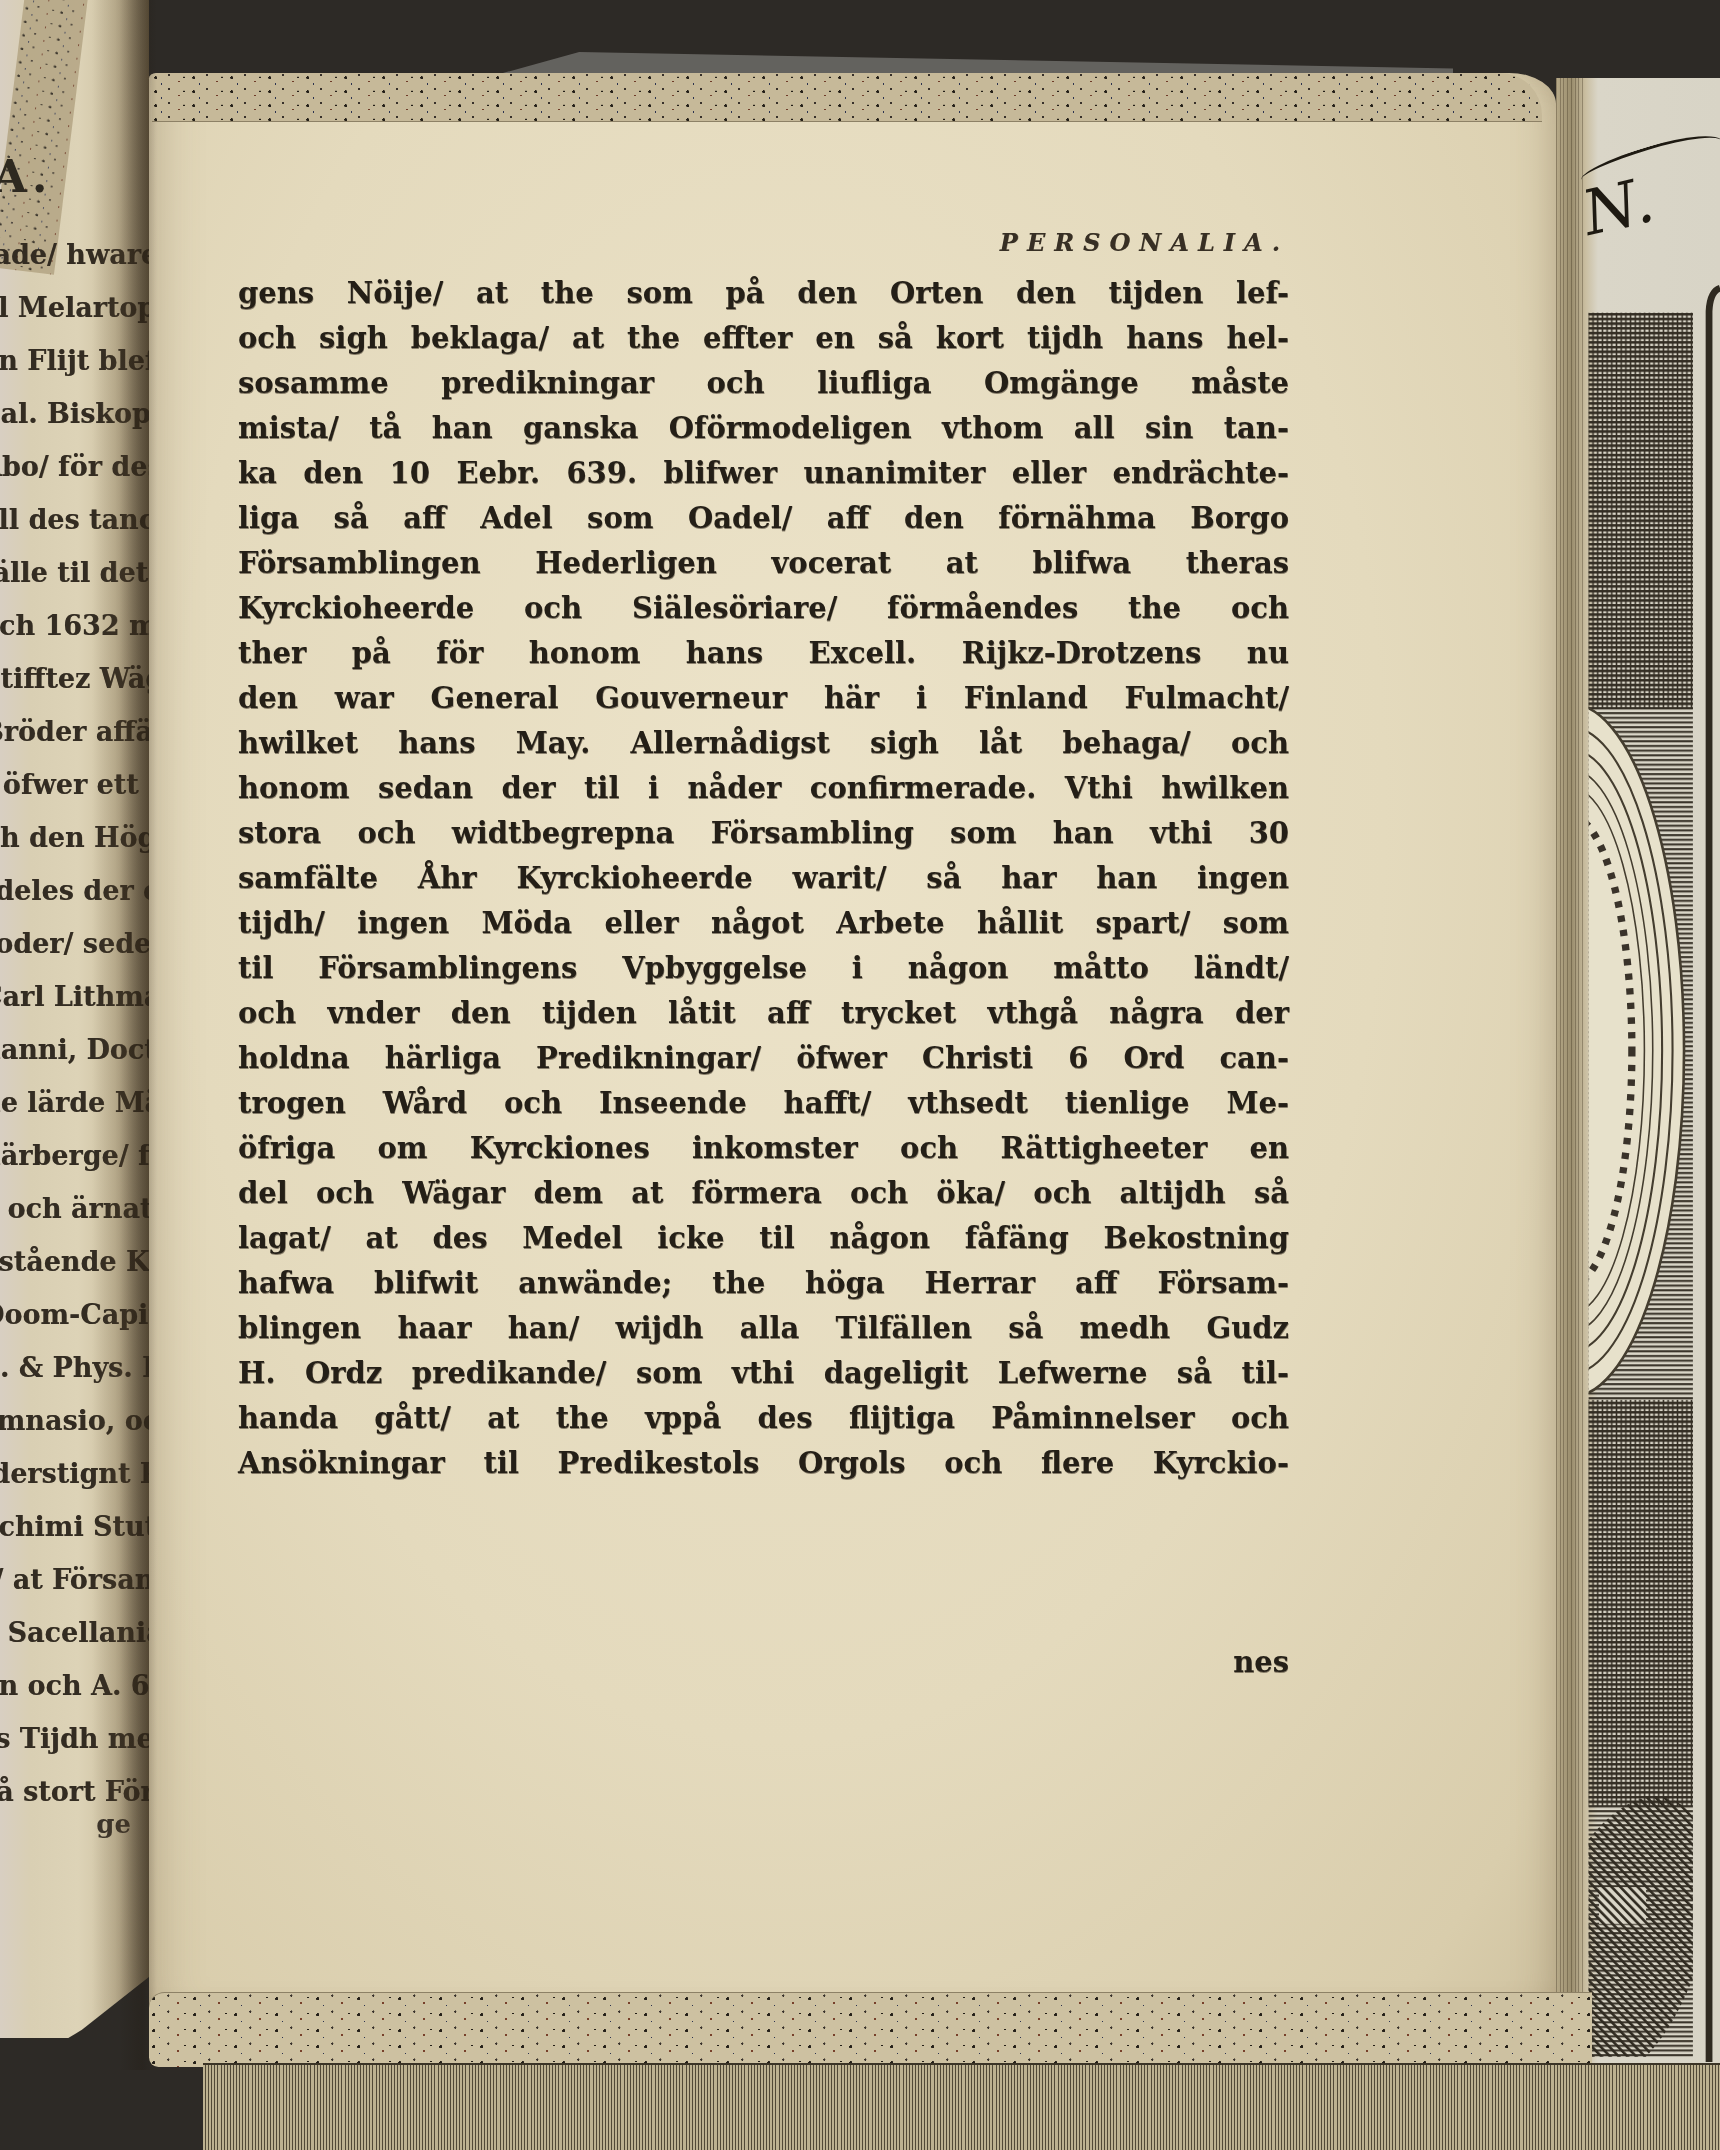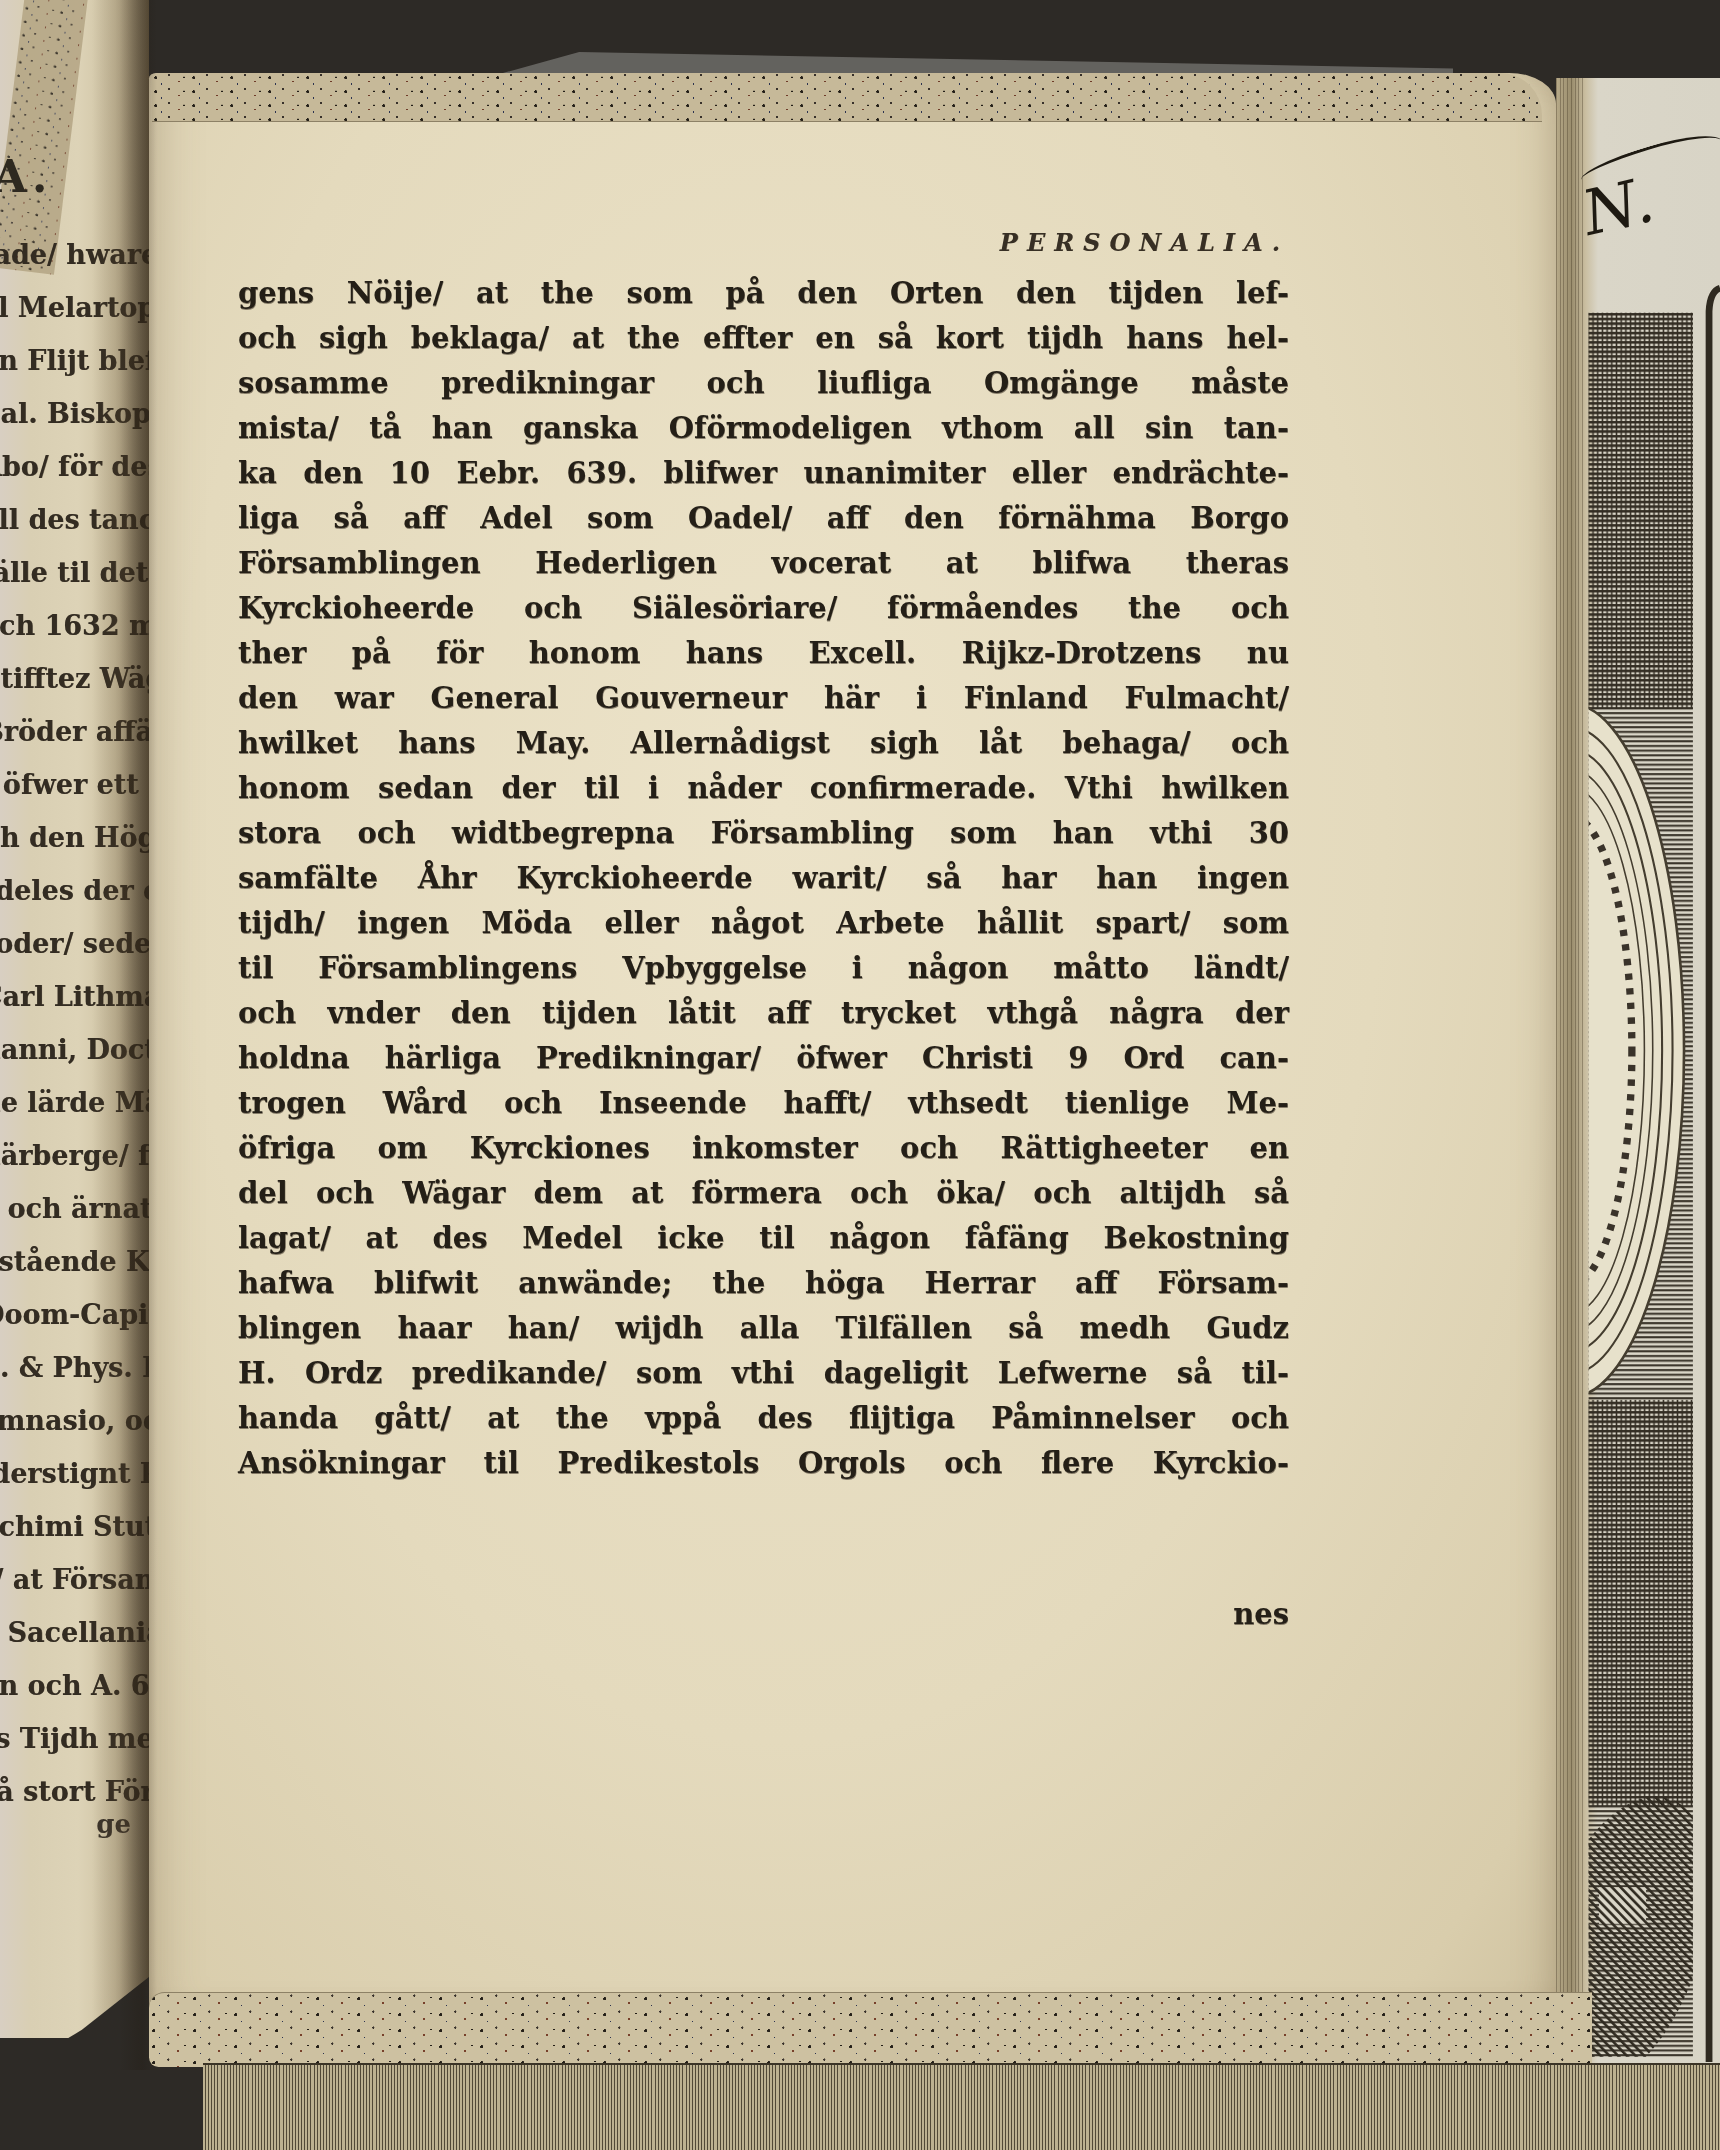--- a/index.html
+++ b/index.html
@@ -83,21 +83,21 @@
   }
   .text-line{
     height:45px;line-height:45px;
     font-size:29px;font-weight:700;color:#241f17;
     text-align:justify;text-align-last:justify;
     text-shadow:0.4px 0.5px 0.4px rgba(40,30,20,.5);
     white-space:nowrap;overflow:visible;
     transform:scaleX(1.0);
   }
   .catchword{
-    position:absolute;left:89px;top:1524px;width:1051px;text-align:right;
+    position:absolute;left:89px;top:1572px;width:1051px;text-align:right;
     font-size:29px;font-weight:700;color:#241f17;
     text-shadow:0.4px 0.5px 0.4px rgba(40,30,20,.5);
   }
   
   .right-page{
     position:absolute;left:1556px;top:78px;width:164px;height:1986px;
     background:linear-gradient(90deg,#b7aa89 0,#9a8d6d 15.7px,#c9bd9f 29px,#dad6c8 42px,#d8d4c6 100%);
   }
   .right-page .stack-lines{
     position:absolute;left:0;top:0;width:30px;height:100%;
@@ -197,21 +197,21 @@
       <div class="text-line">Kyrckioheerde och Siälesöriare/ förmåendes the och</div>
       <div class="text-line">ther på för honom hans Excell. Rijkz-Drotzens nu</div>
       <div class="text-line">den war General Gouverneur här i Finland Fulmacht/</div>
       <div class="text-line">hwilket hans May. Allernådigst sigh låt behaga/ och</div>
       <div class="text-line">honom sedan der til i nåder confirmerade. Vthi hwilken</div>
       <div class="text-line">stora och widtbegrepna Försambling som han vthi 30</div>
       <div class="text-line">samfälte Åhr Kyrckioheerde warit/ så har han ingen</div>
       <div class="text-line">tijdh/ ingen Möda eller något Arbete hållit spart/ som</div>
       <div class="text-line">til Församblingens Vpbyggelse i någon måtto ländt/</div>
       <div class="text-line">och vnder den tijden låtit aff trycket vthgå några der</div>
-      <div class="text-line">holdna härliga Predikningar/ öfwer Christi 9 Ord can-</div>
+      <div class="text-line">holdna härliga Predikningar/ öfwer Christi 6 Ord can-</div>
       <div class="text-line">trogen Wård och Inseende hafft/ vthsedt tienlige Me-</div>
       <div class="text-line">öfriga om Kyrckiones inkomster och Rättigheeter en</div>
       <div class="text-line">del och Wägar dem at förmera och öka/ och altijdh så</div>
       <div class="text-line">lagat/ at des Medel icke til någon fåfäng Bekostning</div>
       <div class="text-line">hafwa blifwit anwände; the höga Herrar aff Försam-</div>
       <div class="text-line">blingen haar han/ wijdh alla Tilfällen så medh Gudz</div>
       <div class="text-line">H. Ordz predikande/ som vthi dageligit Lefwerne så til-</div>
       <div class="text-line">handa gått/ at the vppå des flijtiga Påminnelser och</div>
       <div class="text-line">Ansökningar til Predikestols Orgols och flere Kyrckio-</div>
     </div>

